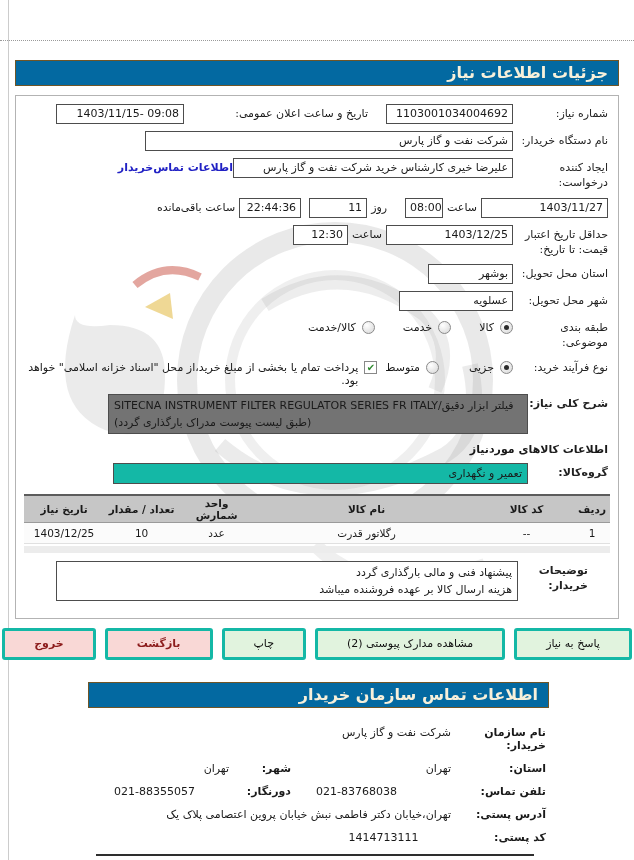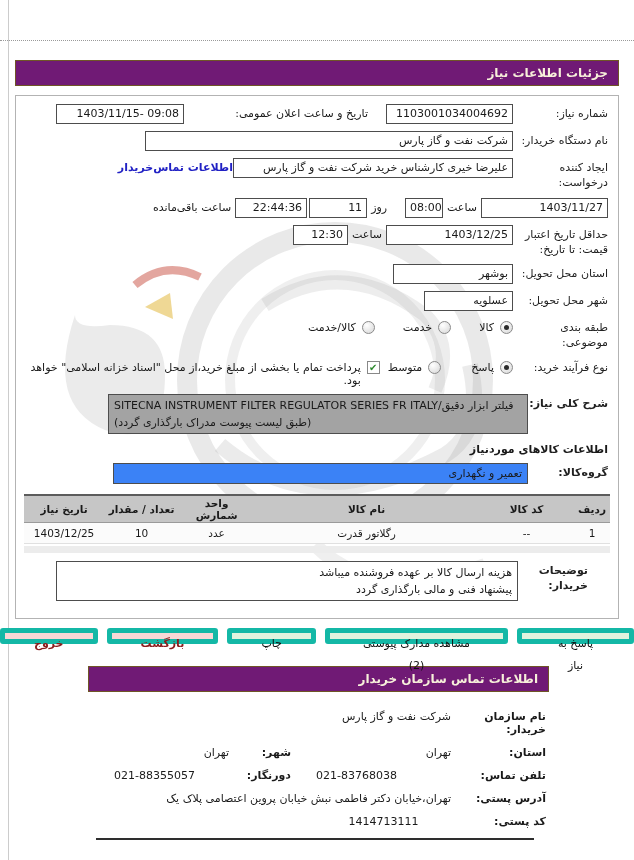--- a/index.html
+++ b/index.html
@@ -8,22 +8,22 @@
     width: 634px; height: 860px; position: relative; overflow: hidden;
     font-family: "DejaVu Sans", sans-serif; font-size: 11px; color:#1a1a1a;
   }
   .page-edge { position:absolute; left:8px; top:0; bottom:0; width:1px; background:#ccc; }
   .dotline { position:absolute; top:40px; left:0; right:0; border-top:1px dotted #9a9a9a; }
 
   .watermark { position:absolute; top:215px; left:15px; z-index:0; pointer-events:none; }
   .content { position:relative; z-index:1; direction:rtl; }
 
   .spacer-top { height:60px; }
-  .bar { background:#701a75; border:1px solid #6f5526; color:#f7f0da; font-weight:bold;
-         height:26px; line-height:24px; padding:0 10px; font-size:12px; }
+  .bar { background:#0369a1; border:1px solid #6f5526; color:#f7f0da; font-weight:bold;
+         height:26px; line-height:24px; padding:0 10px; font-size:16px; }
   .bar1 { margin:0 15px; }
   .bar2 { margin:22px 85px 0 88px; }
 
   .formbox { margin:9px 15px 0 15px; border:1px solid #b3b3b3; background:transparent; padding:8px 4px 10px 4px; }
   .fb-row { display:flex; align-items:flex-start; margin:0 6px 7px 6px; }
   .lbl { width:95px; flex:none; padding-top:3px; line-height:1.35; color:#222; }
   .lbl.b, .b { font-weight:bold; }
   .ibox { border:1px solid #4d4d4d; background:#fff; height:20px; line-height:18px;
           padding:0 4px; text-align:right; overflow:hidden; white-space:nowrap; }
   .num { direction:ltr; }
@@ -32,34 +32,34 @@
 
   .radio { width:13px; height:13px; border-radius:50%; border:1px solid #8a8a8a; flex:none;
            background:radial-gradient(circle at 35% 30%, #ffffff, #d6d6d6); margin:3px 0 0 4px; position:relative; }
   .radio.sel::after { content:""; position:absolute; top:3px; left:3px; width:5px; height:5px;
            border-radius:50%; background:#2b2b2b; }
   .ropt { display:flex; }
   .rlabel { padding:3px 2px 0 0; }
   .cb { width:13px; height:13px; border:1px solid #888; background:#fff; flex:none; margin:3px 0 0 4px;
         font-size:10px; line-height:11px; text-align:center; color:#2f8a2f; font-weight:bold; }
 
-  .descbox { border:1px solid #4d4d4d; background:#a3a3a3; width:420px; min-height:40px;
+  .descbox { border:1px solid #4d4d4d; background:#737373; width:420px; min-height:40px;
              direction:ltr; text-align:left; padding:2px 5px; line-height:1.55; }
-  .groupbox { border:1px solid #4d4d4d; background:#3b82f6; width:415px; height:21px; line-height:19px; padding:0 5px; }
+  .groupbox { border:1px solid #4d4d4d; background:#14b8a6; width:415px; height:21px; line-height:19px; padding:0 5px; }
 
   table.goods { width:586px; margin:10px auto 2px auto; border-collapse:collapse; font-size:10.5px; }
   table.goods th { background:#c6c6c6; border-top:2px solid #5c5c5c; border-bottom:1px solid #9a9a9a;
                    font-weight:bold; height:20px; padding:1px 4px; }
   table.goods td { background:#fbfbfb; height:21px; text-align:center; padding:1px 4px; border-bottom:1px solid #e0e0e0; }
   .tbl-foot { width:586px; height:7px; margin:0 auto; background:#ececec; }
 
   .notesbox { border:1px solid #4d4d4d; background:#fff; width:462px; min-height:38px; padding:2px 5px; line-height:1.55; }
 
   .btnrow { display:flex; justify-content:center; gap:9px; margin-top:9px; }
-  .btn { height:16px; line-height:22px; padding:0 29px; border:5px solid #14b8a6; border-radius:3px;
+  .btn { height:32px; line-height:22px; padding:0 29px; border:3px solid #14b8a6; border-radius:3px;
          font-size:11px; cursor:pointer; background:#e1f3de; color:#111; font-family:"DejaVu Sans",sans-serif; }
   .btn.pink { background:#f9d8d6; color:#8c1c1c; font-weight:bold; }
 
   .contact { margin-top:18px; }
   .c-row { display:flex; margin:0 88px 10px 0; }
   .c-lbl { width:95px; flex:none; font-weight:bold; }
   .c-val { width:135px; flex:none; }
   .c-gap { width:25px; flex:none; }
   .c-lbl2 { width:62px; flex:none; font-weight:bold; }
   .c-val2 { width:115px; flex:none; }
@@ -110,39 +110,39 @@
       <div class="ibox" style="width:280px;">علیرضا خیری کارشناس خرید شرکت نفت و گاز پارس</div>
       <div class="link">اطلاعات تماس‌خریدار</div>
     </div>
 
     <div class="fb-row">
       <div class="ibox num" style="width:127px;">1403/11/27</div>
       <div class="inline-lbl">ساعت</div>
       <div class="ibox num" style="width:38px;">08:00</div>
       <div class="inline-lbl" style="margin-right:14px;">روز</div>
       <div class="ibox num" style="width:58px;">11</div>
-      <div class="ibox num" style="width:72px;margin-right:2px;">22:44:36</div>
+      <div class="ibox num" style="width:62px;margin-right:8px;">22:44:36</div>
       <div class="inline-lbl">ساعت باقی‌مانده</div>
     </div>
 
     <div class="fb-row">
       <div class="lbl">حداقل تاریخ اعتبار قیمت: تا تاریخ:</div>
       <div class="ibox num" style="width:127px;">1403/12/25</div>
       <div class="inline-lbl">ساعت</div>
       <div class="ibox num" style="width:55px;">12:30</div>
     </div>
 
     <div class="fb-row">
       <div class="lbl">استان محل تحویل:</div>
-      <div class="ibox" style="width:120px;padding-left:40px;">بوشهر</div>
+      <div class="ibox" style="width:85px;padding-left:40px;">بوشهر</div>
     </div>
 
     <div class="fb-row">
       <div class="lbl">شهر محل تحویل:</div>
-      <div class="ibox" style="width:89px;">عسلویه</div>
+      <div class="ibox" style="width:114px;">عسلویه</div>
     </div>
 
     <div class="fb-row">
       <div class="lbl">طبقه بندی موضوعی:</div>
       <div class="ropt" style="margin-left:28px;">
         <span class="radio sel"></span>
         <span class="rlabel">کالا</span>
       </div>
       <div class="ropt" style="margin-left:28px;">
         <span class="radio"></span>
@@ -151,21 +151,21 @@
       <div class="ropt">
         <span class="radio"></span>
         <span class="rlabel">کالا/خدمت</span>
       </div>
     </div>
 
     <div class="fb-row">
       <div class="lbl">نوع فرآیند خرید:</div>
       <div class="ropt" style="margin-left:30px;">
         <span class="radio sel"></span>
-        <span class="rlabel">پاسخ</span>
+        <span class="rlabel">جزیی</span>
       </div>
       <div class="ropt" style="margin-left:8px;">
         <span class="radio"></span>
         <span class="rlabel">متوسط</span>
       </div>
       <div class="ropt">
         <span class="cb">✔</span>
         <span class="rlabel">پرداخت تمام یا بخشی از مبلغ خرید،از محل "اسناد خزانه اسلامی" خواهد بود.</span>
       </div>
     </div>
@@ -206,22 +206,22 @@
           <td class="num">10</td>
           <td class="num">1403/12/25</td>
         </tr>
       </tbody>
     </table>
     <div class="tbl-foot"></div>
 
     <div class="fb-row" style="margin-top:8px;">
       <div class="lbl b" style="width:70px;margin-right:20px;">توضیحات خریدار:</div>
       <div class="notesbox">
+        <div>پیشنهاد فنی و مالی بارگذاری گردد</div>
         <div>هزینه ارسال کالا بر عهده فروشنده میباشد</div>
-        <div>پیشنهاد فنی و مالی بارگذاری گردد</div>
       </div>
     </div>
   </div>
 
   <div class="btnrow">
     <button class="btn">پاسخ به نیاز</button>
     <button class="btn">مشاهده مدارک پیوستی (2)</button>
     <button class="btn">چاپ</button>
     <button class="btn pink">بازگشت</button>
     <button class="btn pink">خروج</button>

